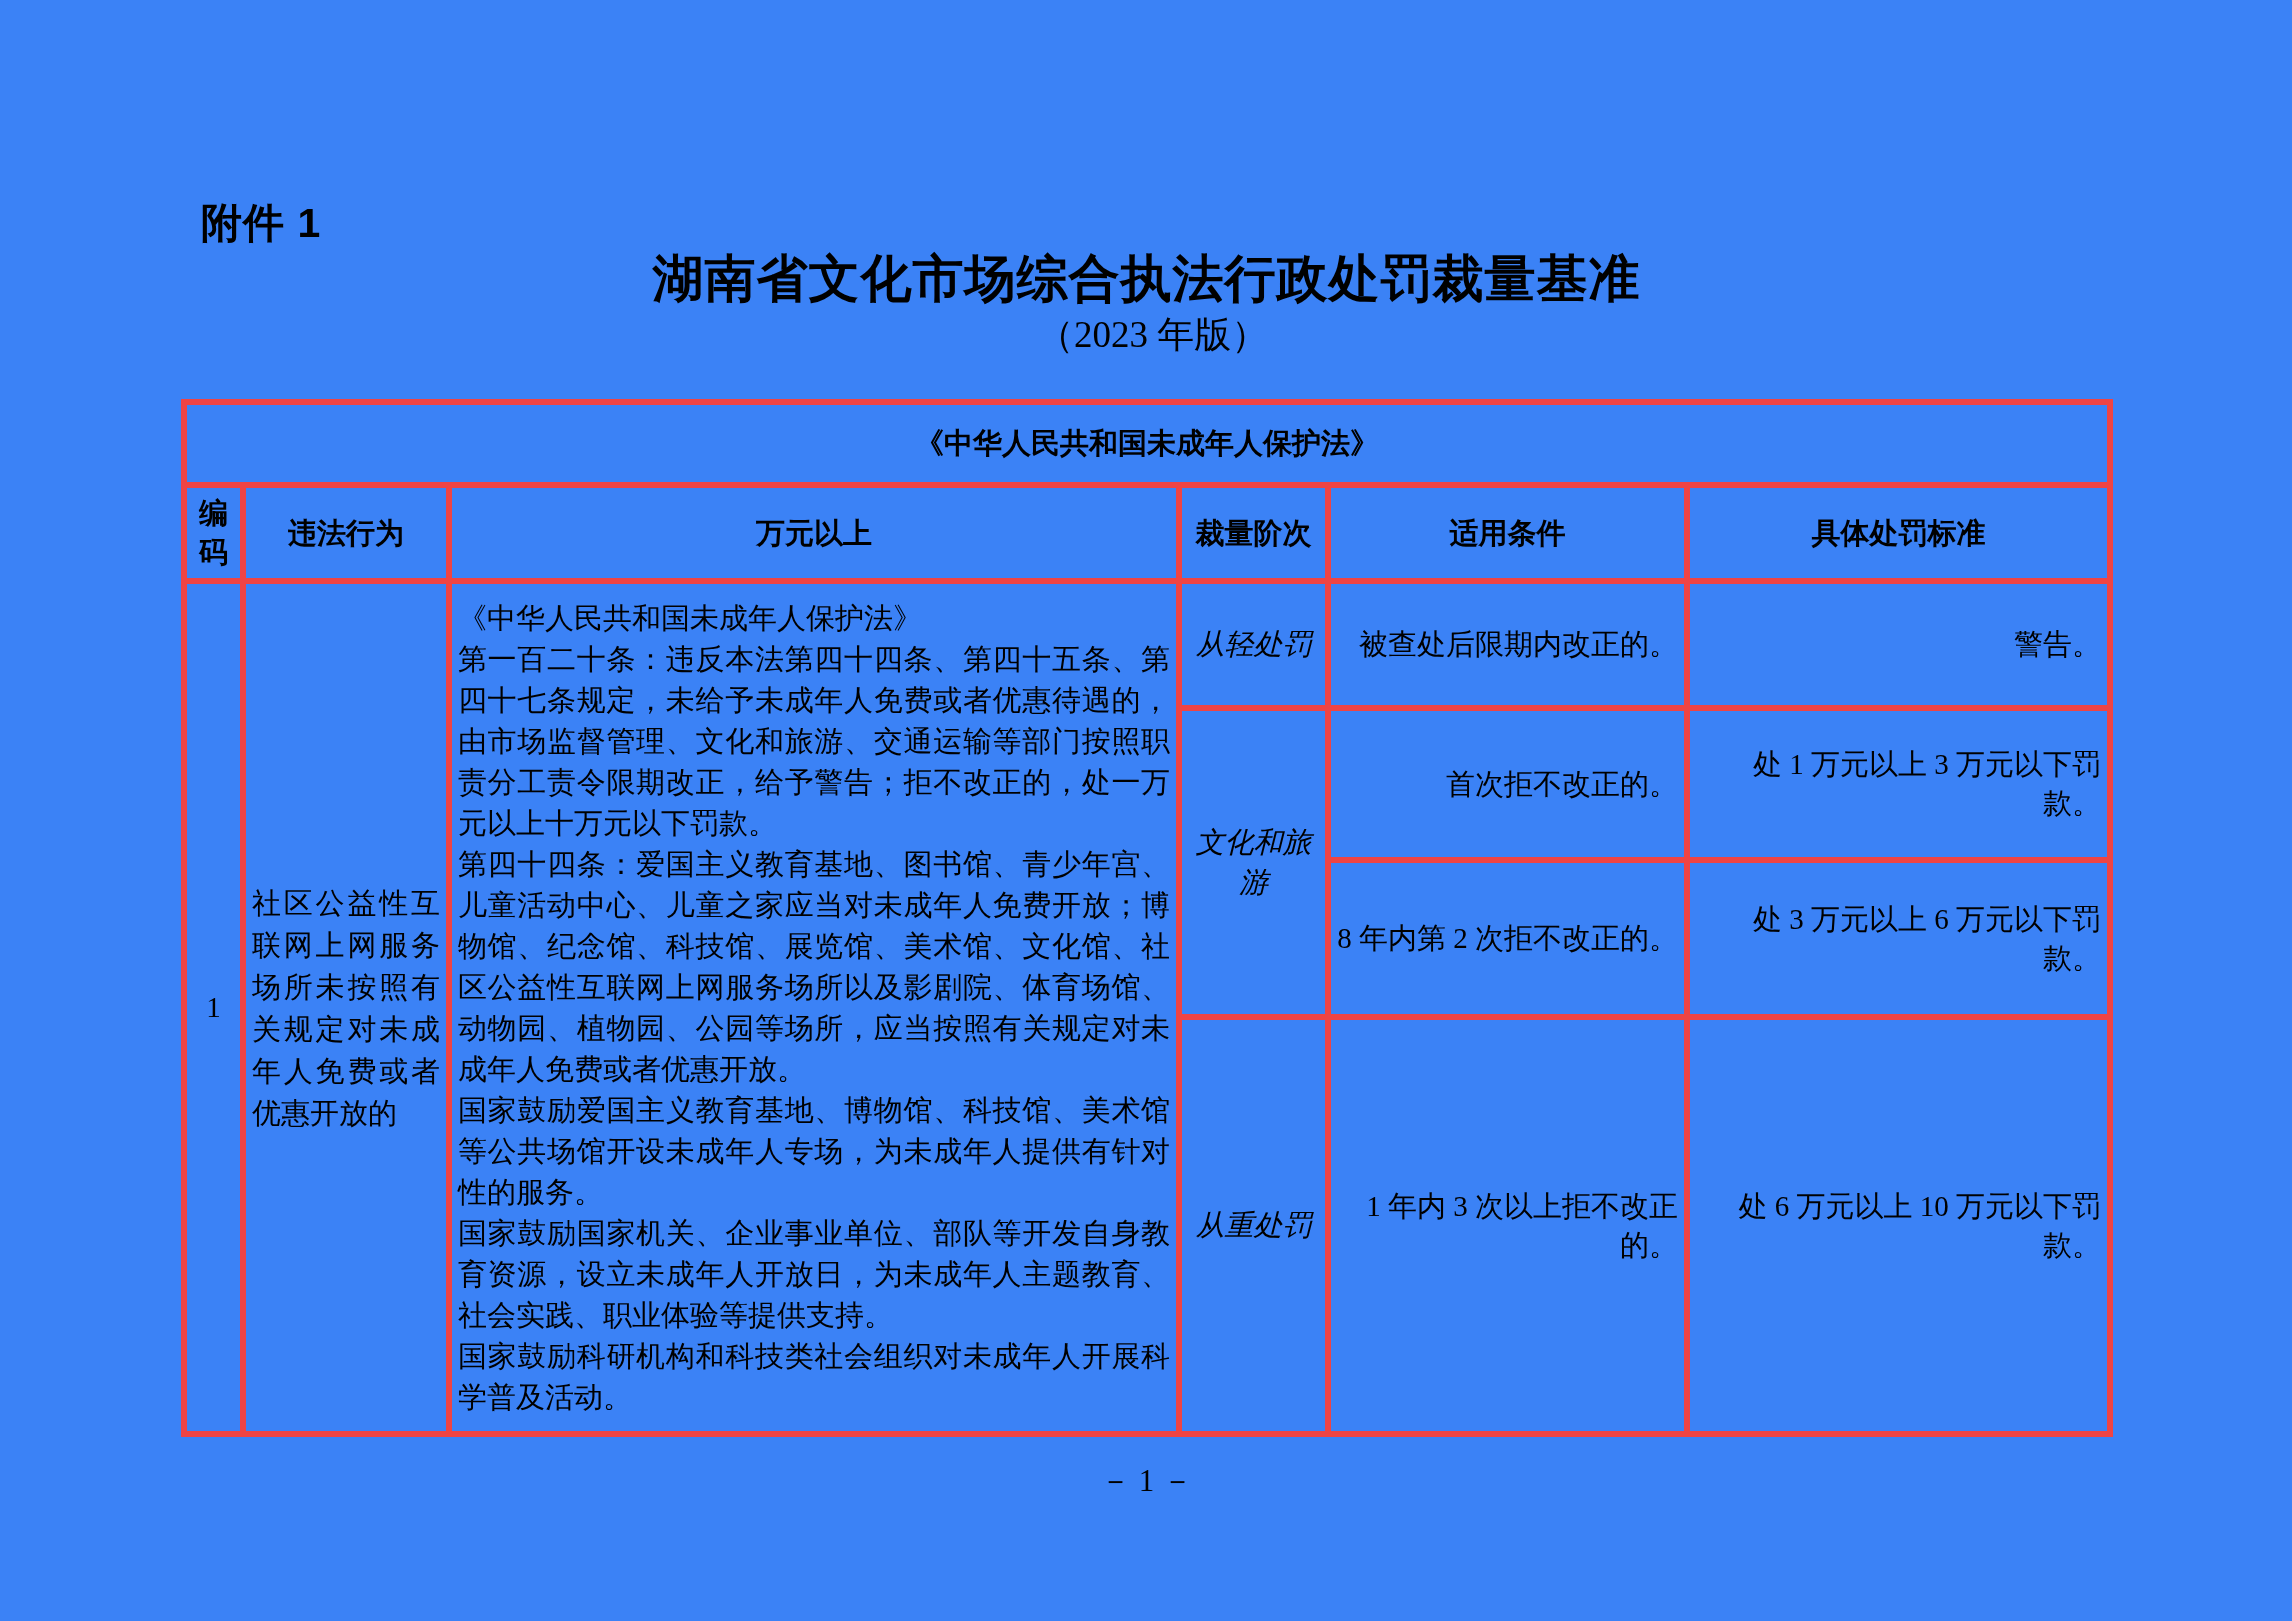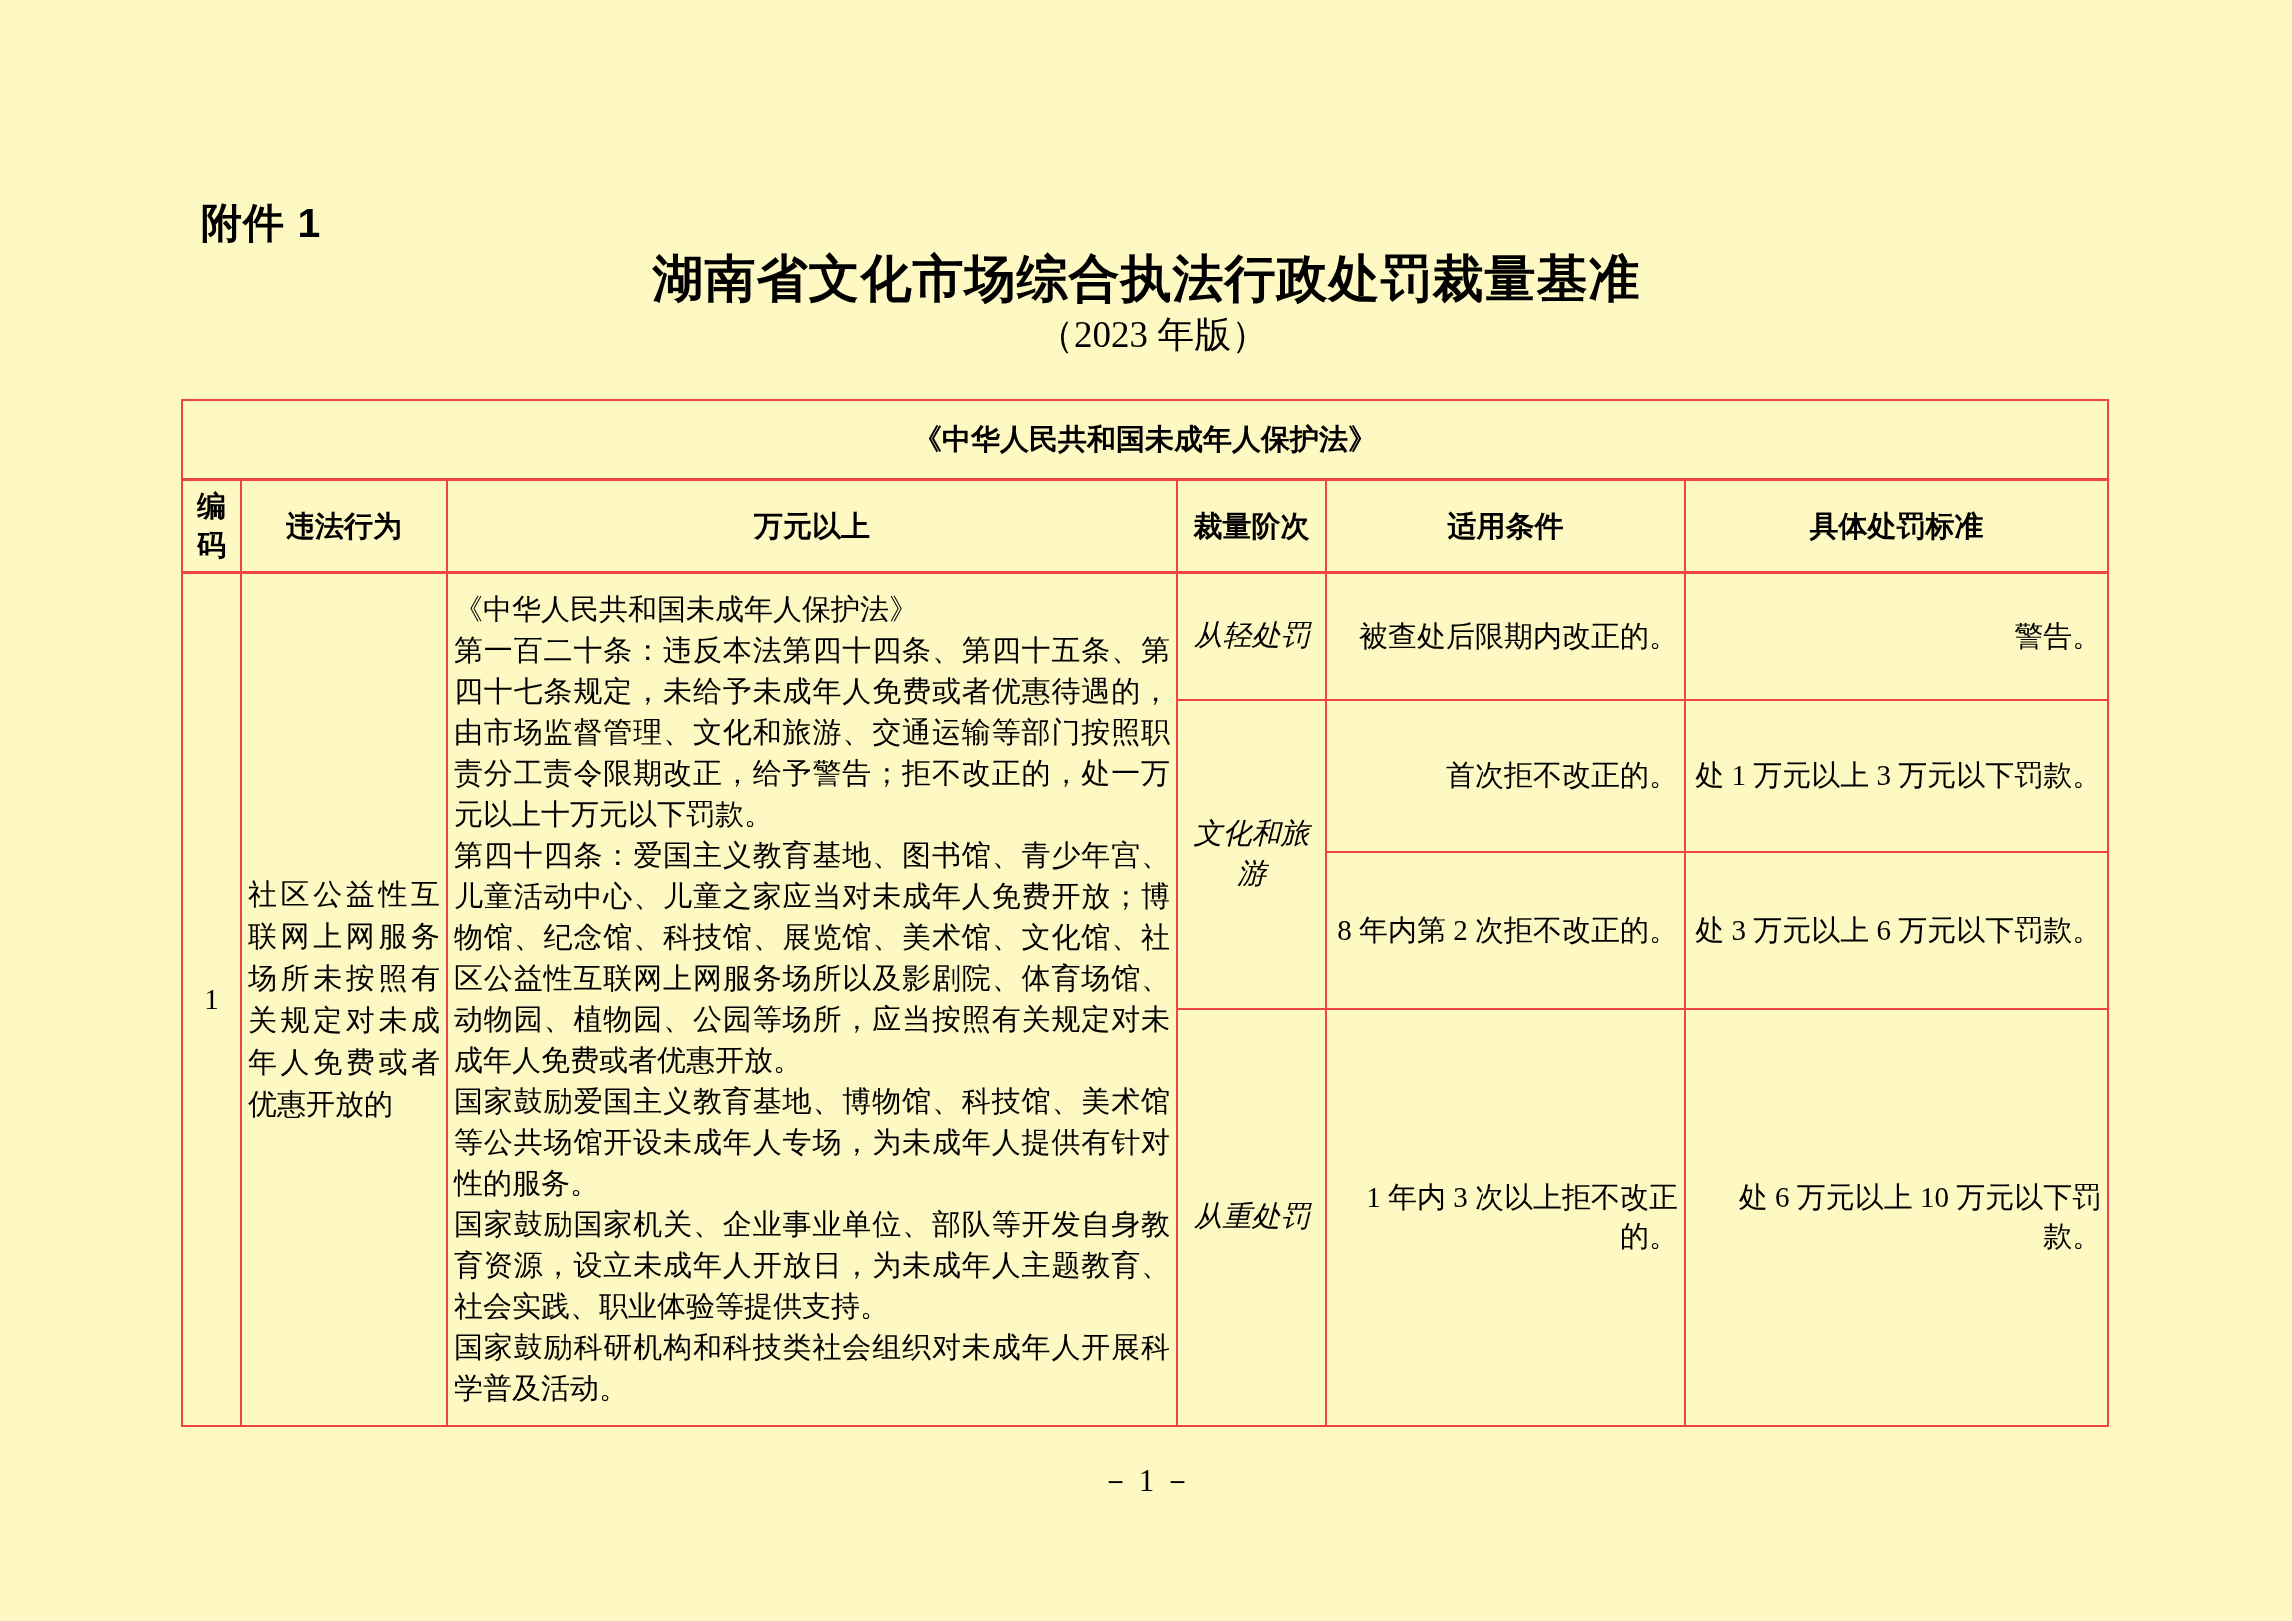--- a/index.html
+++ b/index.html
@@ -4,21 +4,21 @@
 <style>
   html, body {
     margin: 0;
     padding: 0;
     background: #ffffff;
   }
   .page {
     position: relative;
     width: 2293px;
     height: 1621px;
-    background: #fef9c3;
+    background: #3b82f6;
     color: #000000;
     font-family: "Liberation Serif", serif;
     overflow: hidden;
   }
   .attachment {
     position: absolute;
     left: 201px;
     top: 196px;
     font-size: 41px;
     font-weight: 600;
@@ -47,21 +47,21 @@
   }
   table.penalty-table {
     position: absolute;
     left: 181px;
     top: 399px;
     width: 1926px;
     border-collapse: collapse;
     table-layout: fixed;
   }
   table.penalty-table td {
-    border: 2px solid #ef4444;
+    border: 6px solid #ef4444;
     font-size: 29px;
     vertical-align: middle;
     padding: 2px 5.9px;
     word-break: break-all;
   }
   tr.law-row td {
     height: 73px;
     text-align: center;
     font-weight: bold;
     border-bottom-width: 3.9px;

